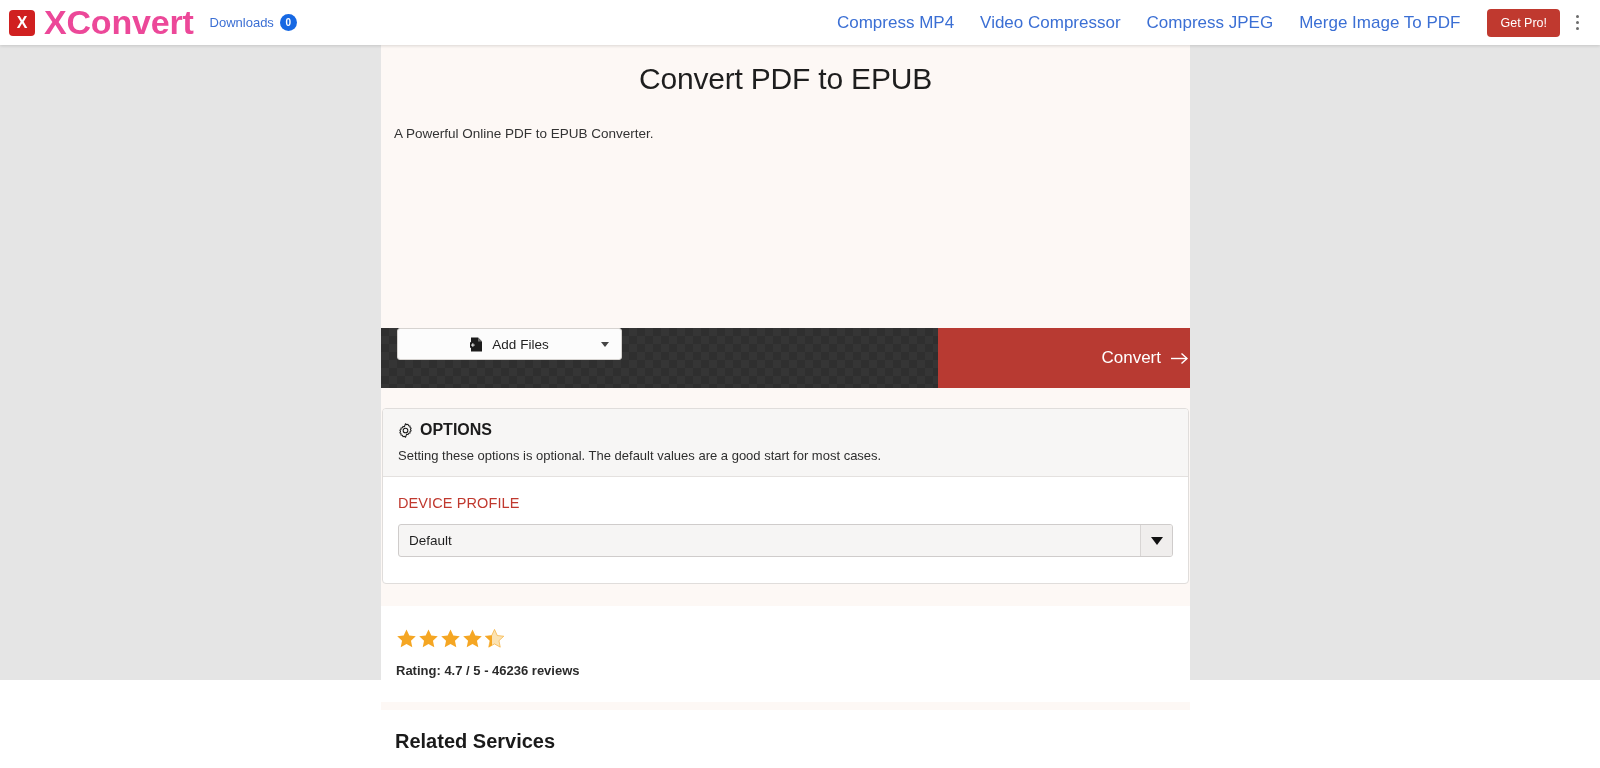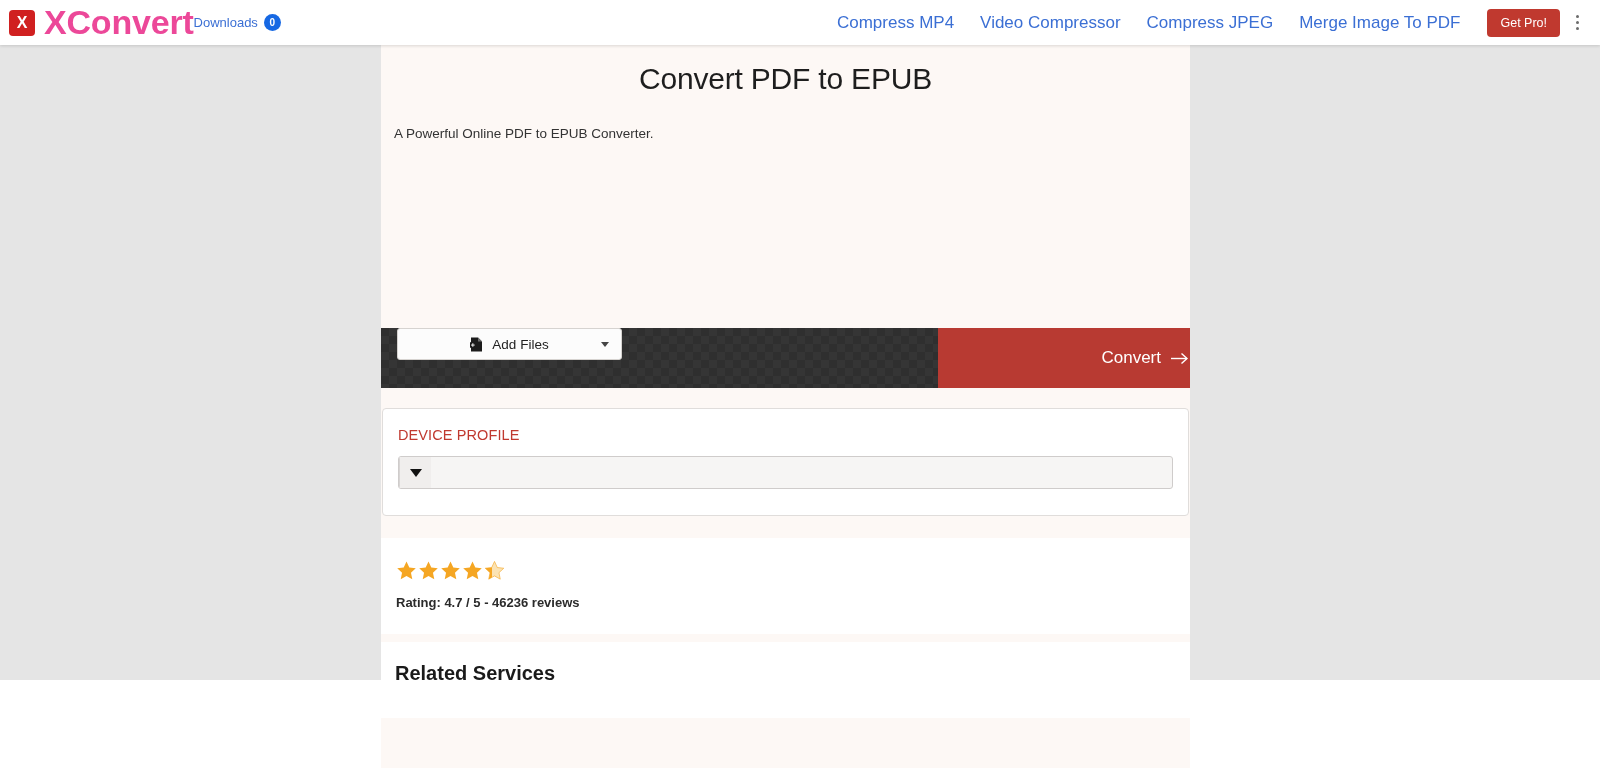--- a/index.html
+++ b/index.html
@@ -36,21 +36,21 @@
     line-height: 1;
   }
   .brand-name {
     font-size: 34px;
     font-weight: 700;
     color: #ec4899;
     letter-spacing: -0.2px;
   }
   .downloads-wrap {
     display: flex; align-items: center; gap: 6px;
-    margin-left: 0;
+    margin-left: 16px;
   }
   .downloads-label {
     font-size: 13px;
     color: #3b6fd4;
   }
   .downloads-badge {
     width: 17px; height: 17px;
     border-radius: 50%;
     background: #1668e3;
     color: #fff;
@@ -358,23 +358,34 @@
           <svg class="arrow-right" width="20" height="15" viewBox="0 0 20 15">
             <line x1="1" y1="7.5" x2="17" y2="7.5" stroke="#ffffff" stroke-width="1.4"></line>
             <polyline points="11.5,2.5 17,7.5 11.5,12.5" fill="none" stroke="#ffffff" stroke-width="1.4"></polyline>
           </svg>
         </span>
       </div>
     </div>
 
     <div class="card-pad">
       <section class="options-card">
+        <div class="options-head">
+          <h2 class="options-title">
+            <svg class="gear-icon" width="15" height="15" viewBox="0 0 16 16">
+              <path d="M8 0.8 l1.2 1.05 1.5-0.42 0.6 1.46 1.55 0.23 -0.12 1.56 1.3 0.87 -0.78 1.36 0.78 1.36 -1.3 0.87 0.12 1.56 -1.55 0.23 -0.6 1.46 -1.5-0.42 L8 15.2 l-1.2-1.05 -1.5 0.42 -0.6-1.46 -1.55-0.23 0.12-1.56 -1.3-0.87 0.78-1.36 -0.78-1.36 1.3-0.87 -0.12-1.56 1.55-0.23 0.6-1.46 1.5 0.42 Z" fill="none" stroke="#1c1c1c" stroke-width="1.1" stroke-linejoin="round"></path>
+              <circle cx="8" cy="8" r="2.5" fill="none" stroke="#1c1c1c" stroke-width="1.1"></circle>
+            </svg>
+            <span>OPTIONS</span>
+          </h2>
+          <p class="options-desc">Setting these options is optional. The default values are a good start for most cases.</p>
+        </div>
         <div class="options-body">
           <p class="field-label">DEVICE PROFILE</p>
           <div class="select-shell">
+            <div class="select-value">Default</div>
             <div class="select-arrow-box">
               <span class="caret-lg"></span>
             </div>
           </div>
         </div>
       </section>
     </div>
 
     <section class="rate-card">
       <div class="stars">

